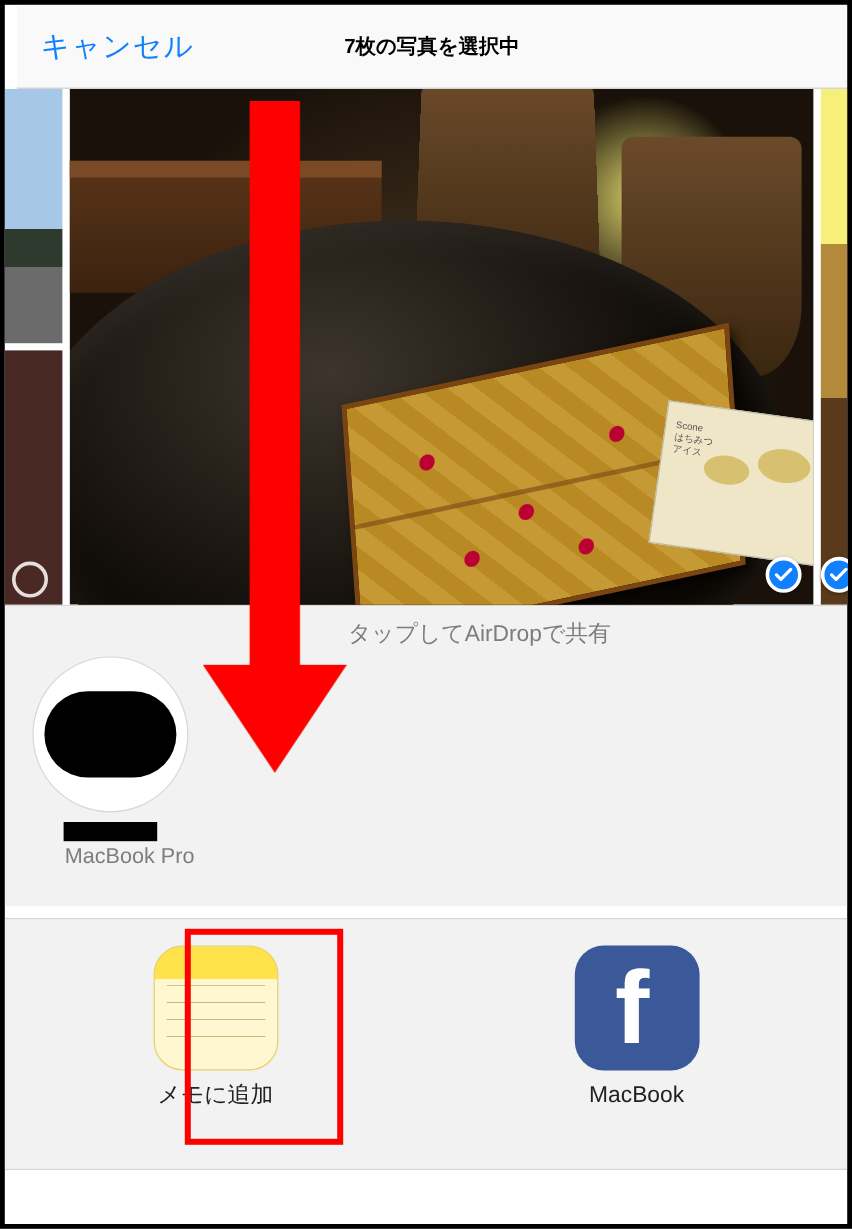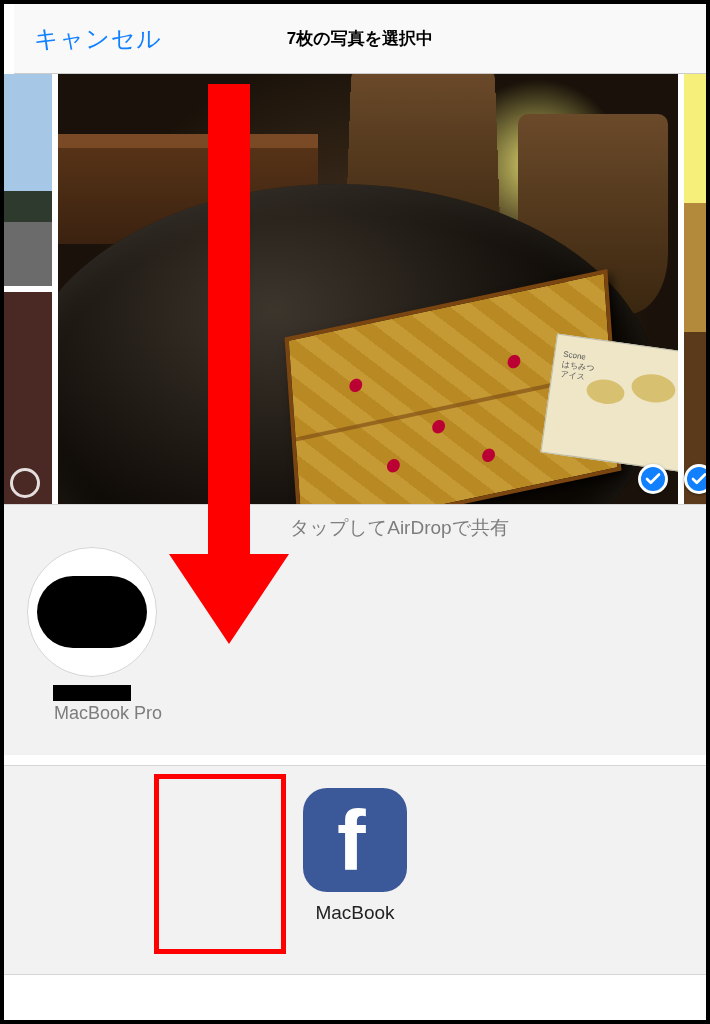--- a/index.html
+++ b/index.html
@@ -145,20 +145,24 @@
     <div class="avatar-wrap">
       <div class="avatar-pill"></div>
     </div>
     <div class="redact"></div>
     <div class="contact-label">MacBook Pro</div>
   </div>
 </div>
 
 <div class="apps">
   <div class="app">
+    <div class="icon ic-notes"></div>
+    <div class="label">メモに追加</div>
+  </div>
+  <div class="app">
     <div class="icon ic-fb">
         <span>f</span>
       </div>
     <div class="label">MacBook</div>
   </div>
 </div>
 
 <div class="arrow">
   <div class="shaft"></div>
   <div class="head"></div>

